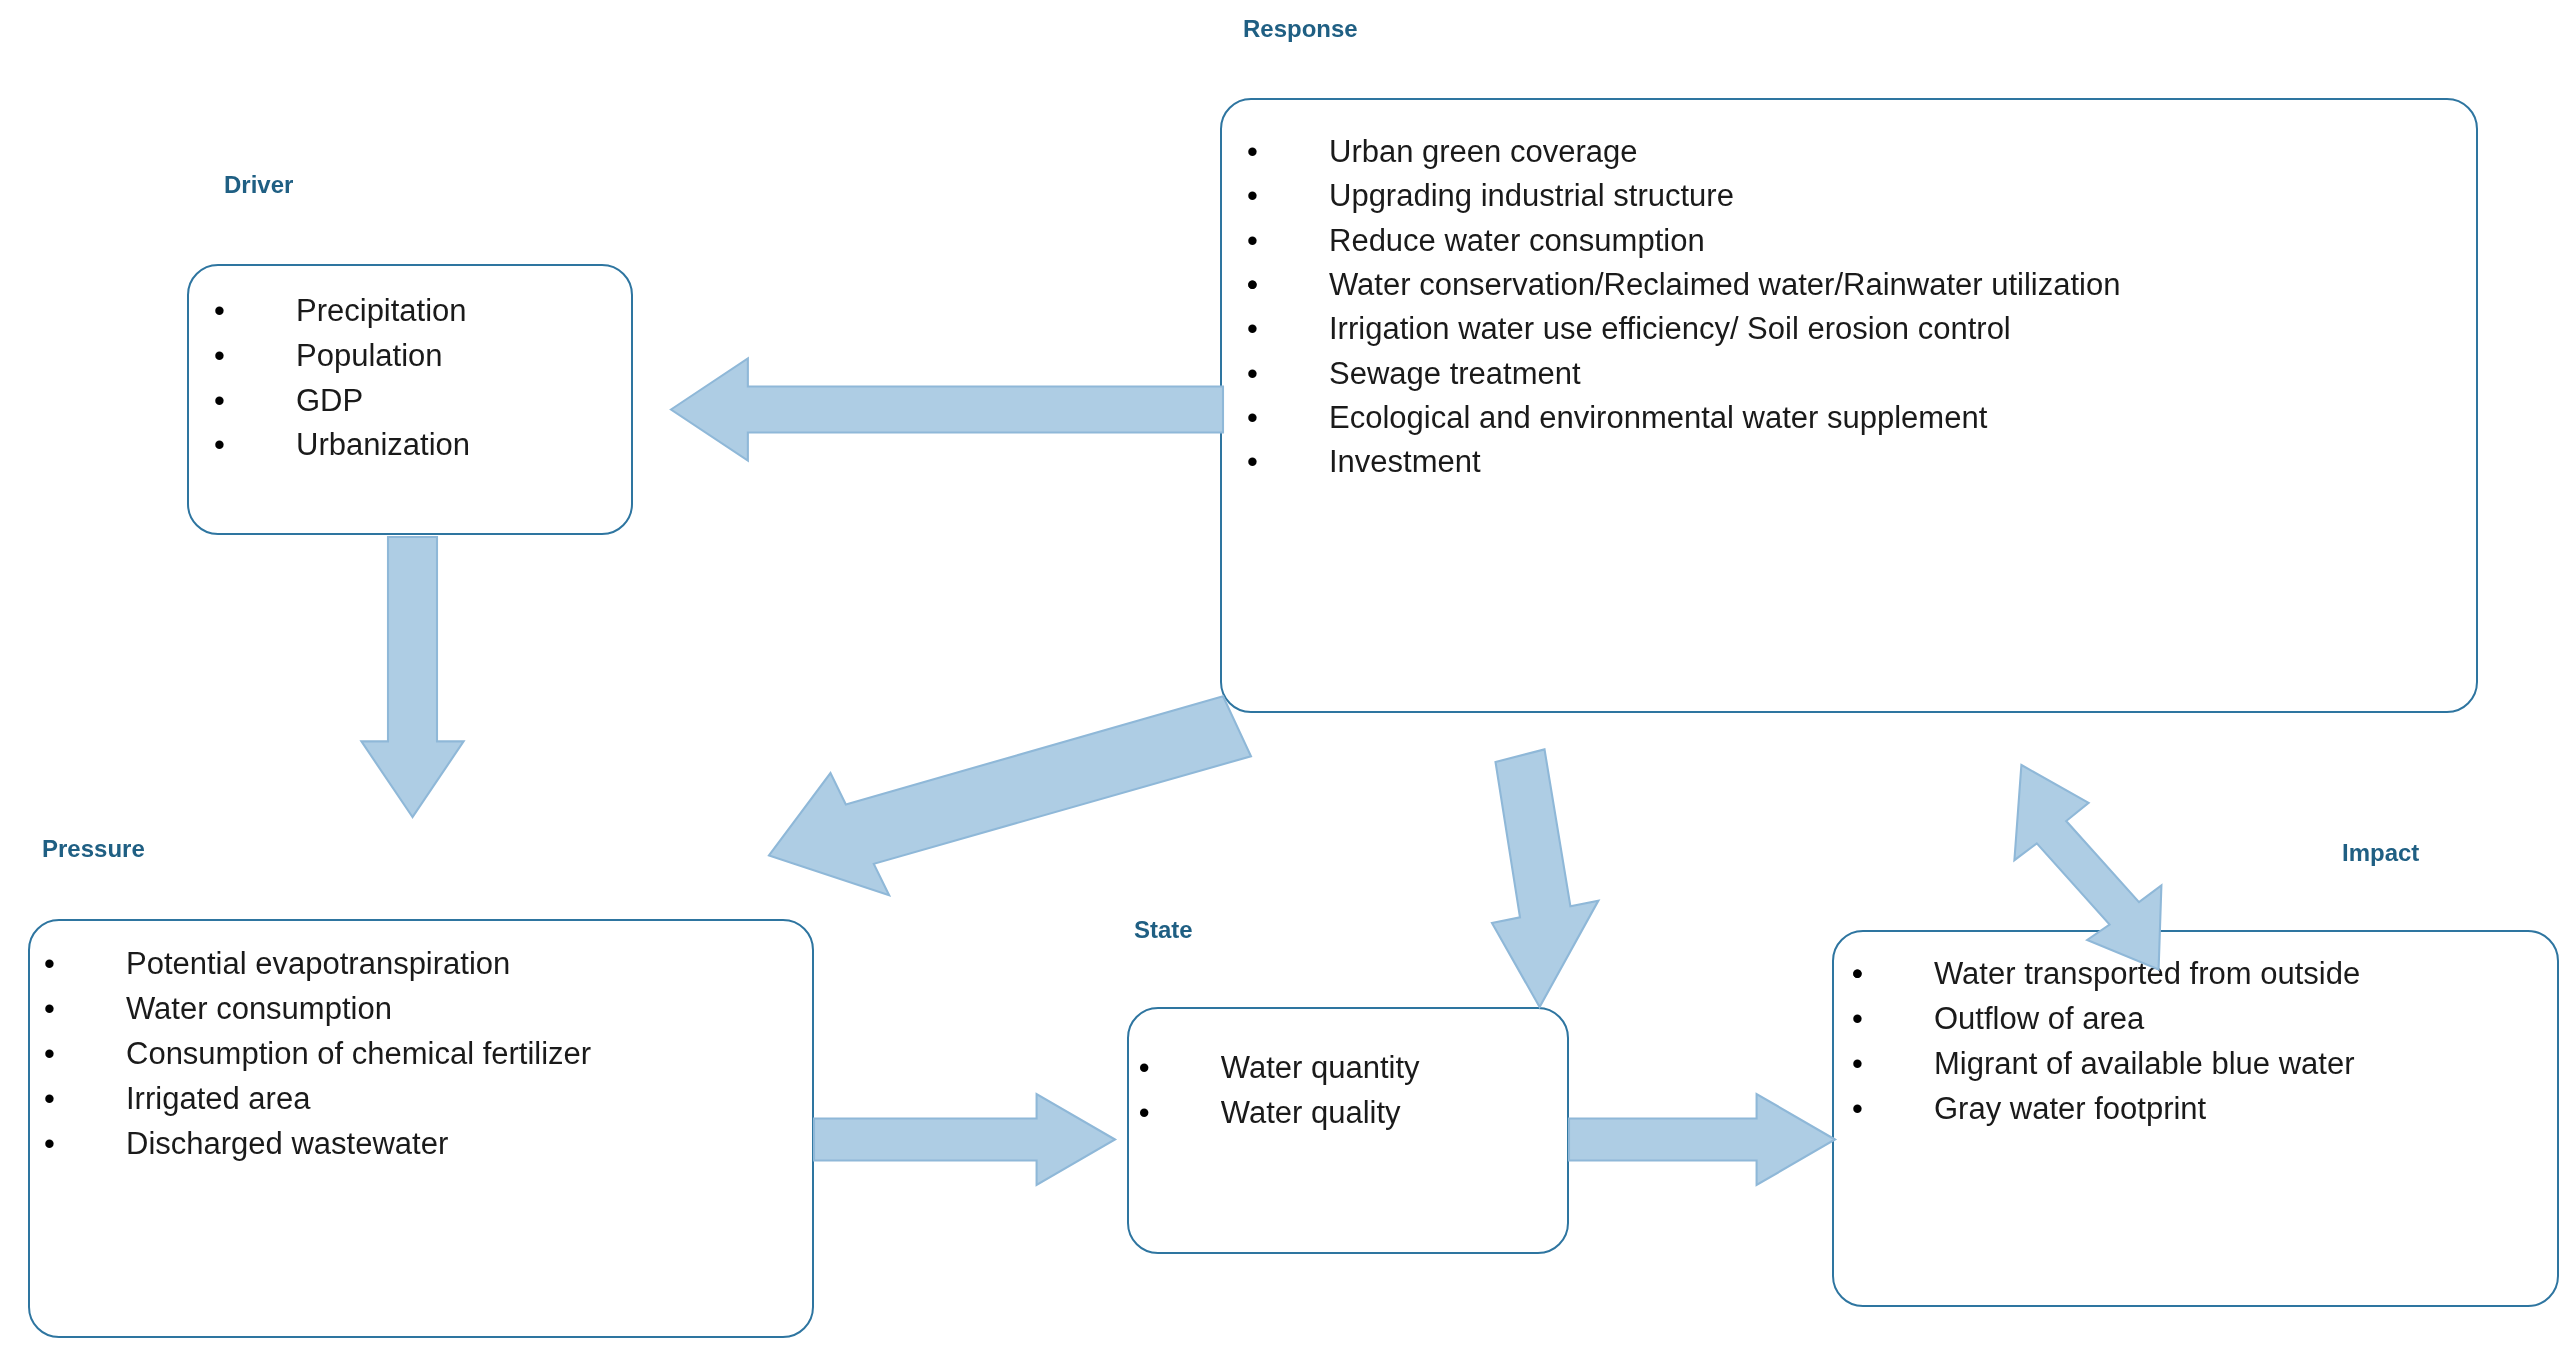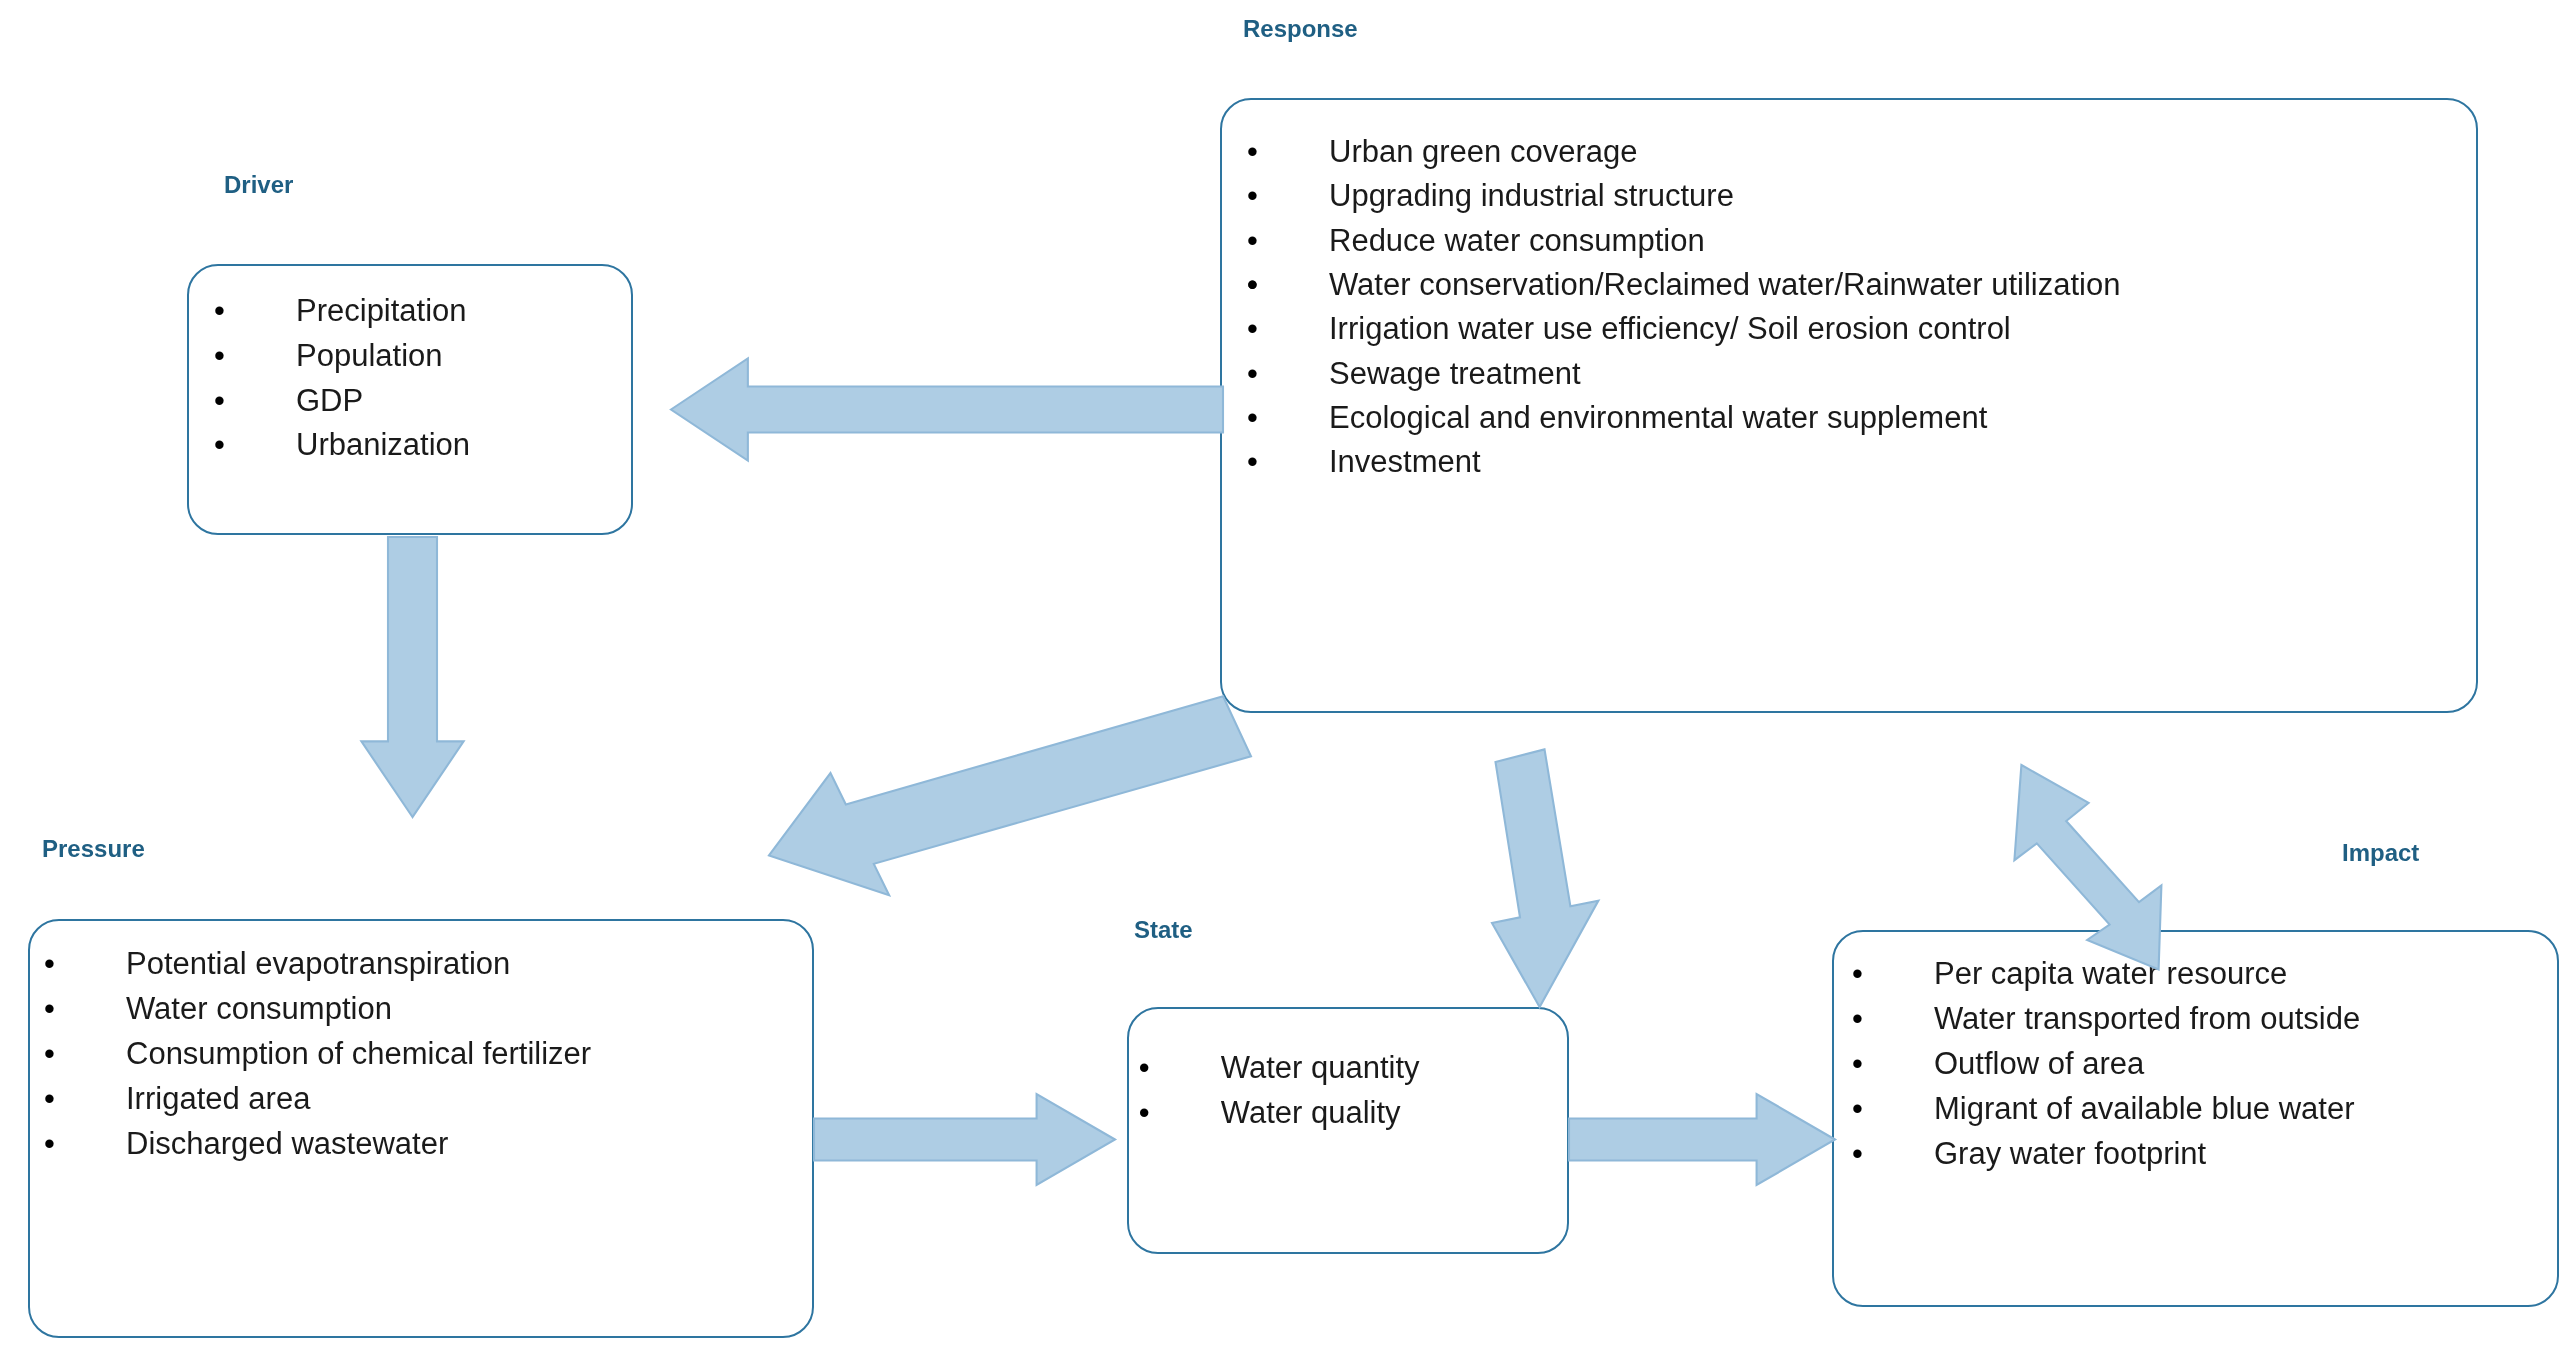--- a/index.html
+++ b/index.html
@@ -145,21 +145,21 @@
 
   <div class="box" id="box-state">
     <ul>
       <li><span class="bullet">•</span><span class="txt">Water quantity</span></li>
       <li><span class="bullet">•</span><span class="txt">Water quality</span></li>
     </ul>
   </div>
 
   <div class="box" id="box-impact">
     <ul>
-      <li><span class="bullet">•</span><span class="txt">Per capita water resource</span></li>
+      <li><span class="bullet">•</span></li>
       <li><span class="bullet">•</span><span class="txt">Water transported from outside</span></li>
       <li><span class="bullet">•</span><span class="txt">Outflow of area</span></li>
       <li><span class="bullet">•</span><span class="txt">Migrant of available blue water</span></li>
       <li><span class="bullet">•</span><span class="txt">Gray water footprint</span></li>
     </ul>
   </div>
 
   <div class="arrow" id="ar-resp-driver">
     <svg width="552" height="119" viewBox="0 0 790 170">
       <polygon points="0,85 110,12 110,52 790,52 790,118 110,118 110,158" fill="#aecde4" stroke="#8fb8d8" stroke-width="3"></polygon>

